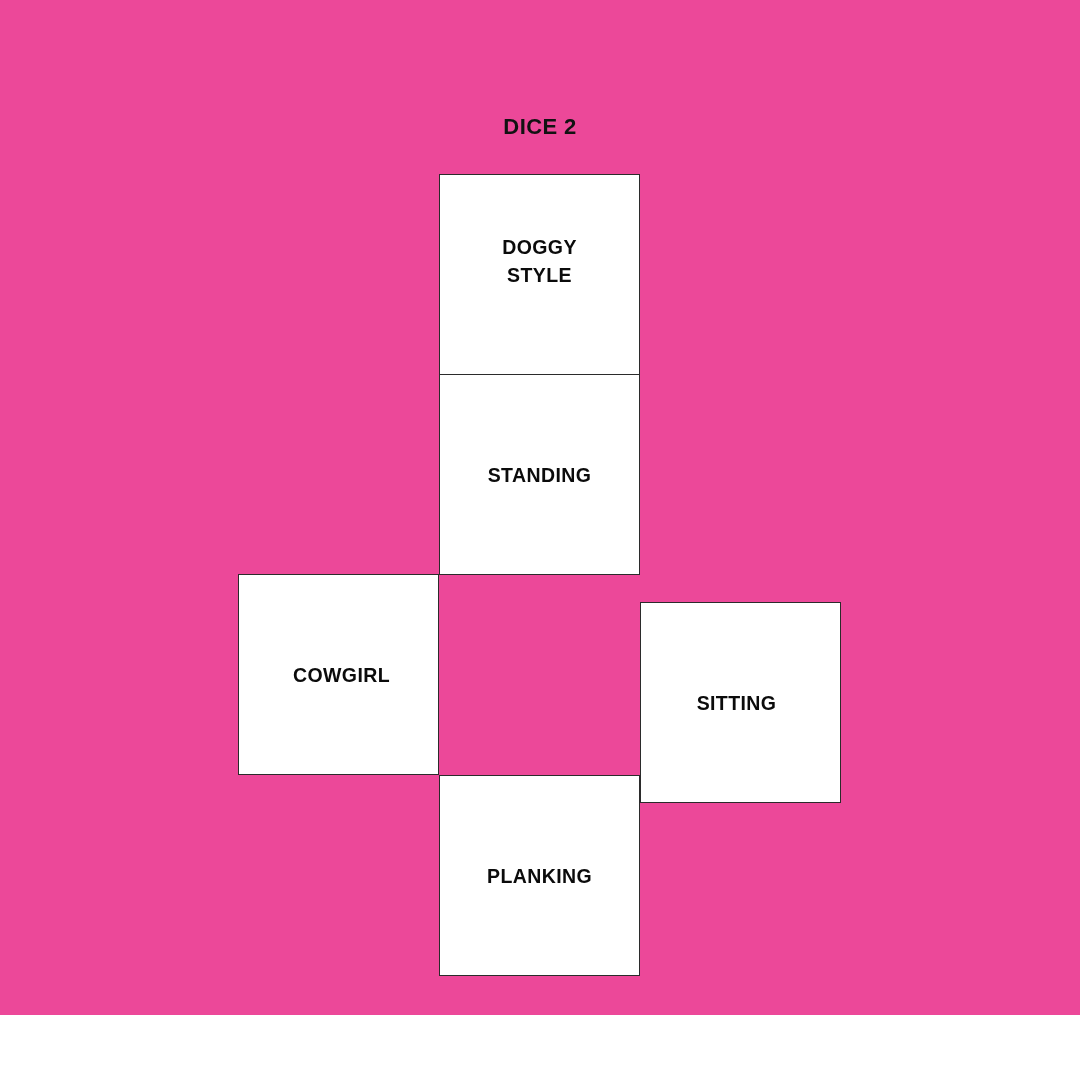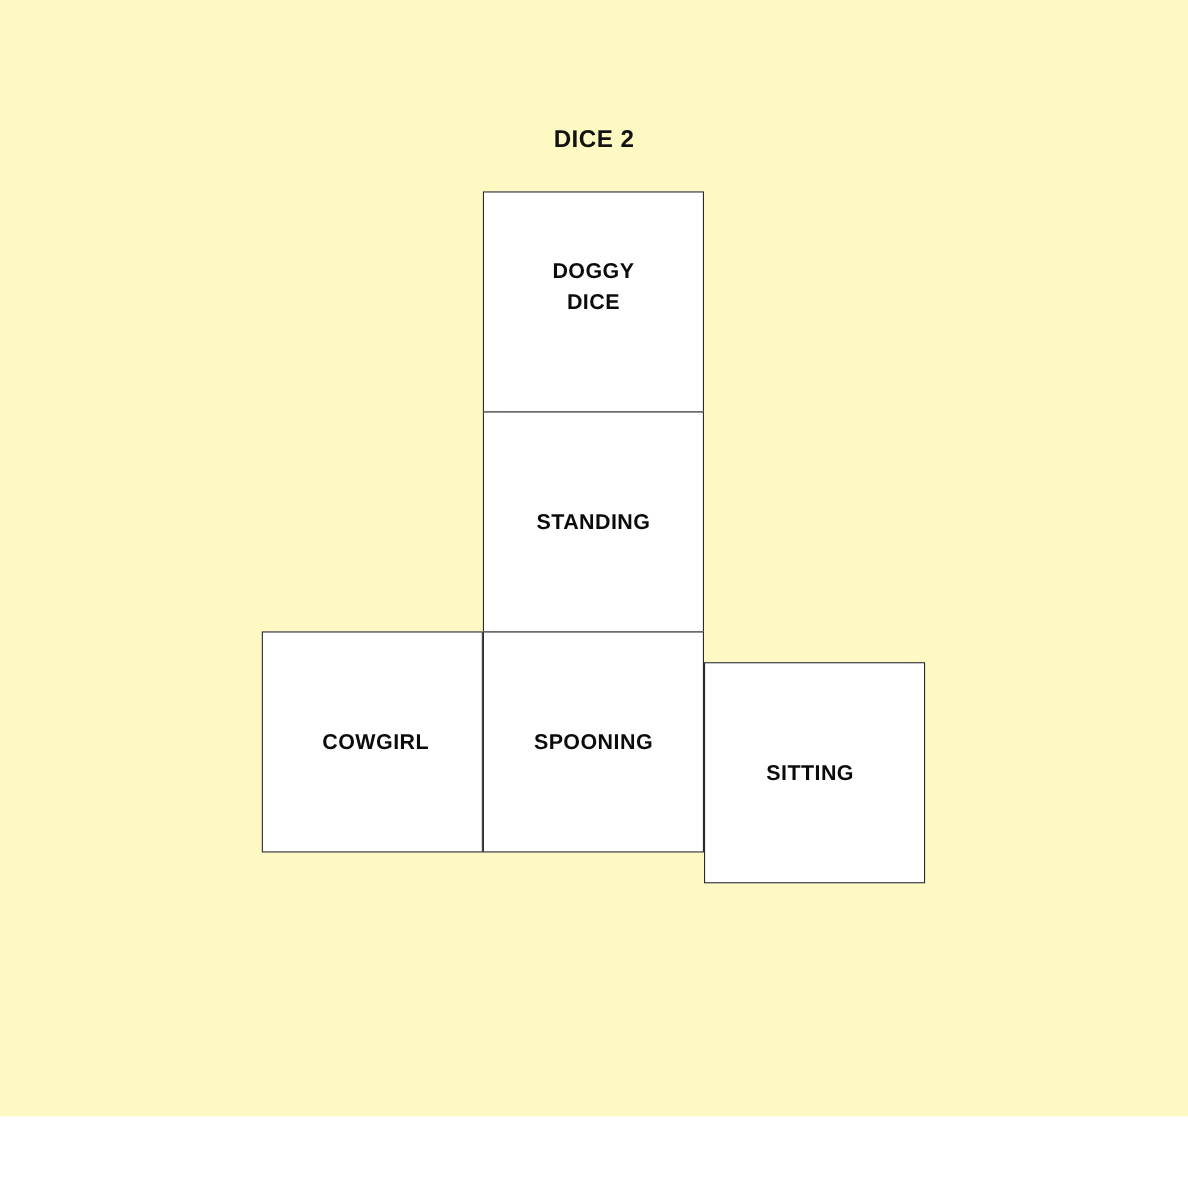--- a/index.html
+++ b/index.html
@@ -11,21 +11,21 @@
     height: 1080px;
     background: #ffffff;
     font-family: "Liberation Sans", sans-serif;
     overflow: hidden;
   }
 
   #stage {
     position: relative;
     width: 1080px;
     height: 1015px;
-    background: #fef9c3;
+    background: #ec4899;
   }
 
   
   #dice-title {
     position: absolute;
     left: 0;
     top: 113px;
     width: 1080px;
     text-align: center;
     font-size: 22px;
@@ -86,34 +86,34 @@
 <body>
 
 <div id="stage">
 
   <div id="dice-title">DICE 2</div>
 
   <div id="cube-net">
 
     <div class="face" id="face-top">
       <div class="face-label">DOGGY
-DICE</div>
+STYLE</div>
     </div>
 
     <div class="face" id="face-upper">
       <div class="face-label">STANDING</div>
     </div>
 
     <div class="face" id="face-left">
       <div class="face-label">COWGIRL</div>
     </div>
 
-    <div class="face" id="face-center">
-      <div class="face-label">SPOONING</div>
-    </div>
 
     <div class="face" id="face-right">
       <div class="face-label">SITTING</div>
     </div>
 
+    <div class="face" id="face-bottom">
+      <div class="face-label">PLANKING</div>
+    </div>
 
   </div>
 </div>
 
 </body></html>

